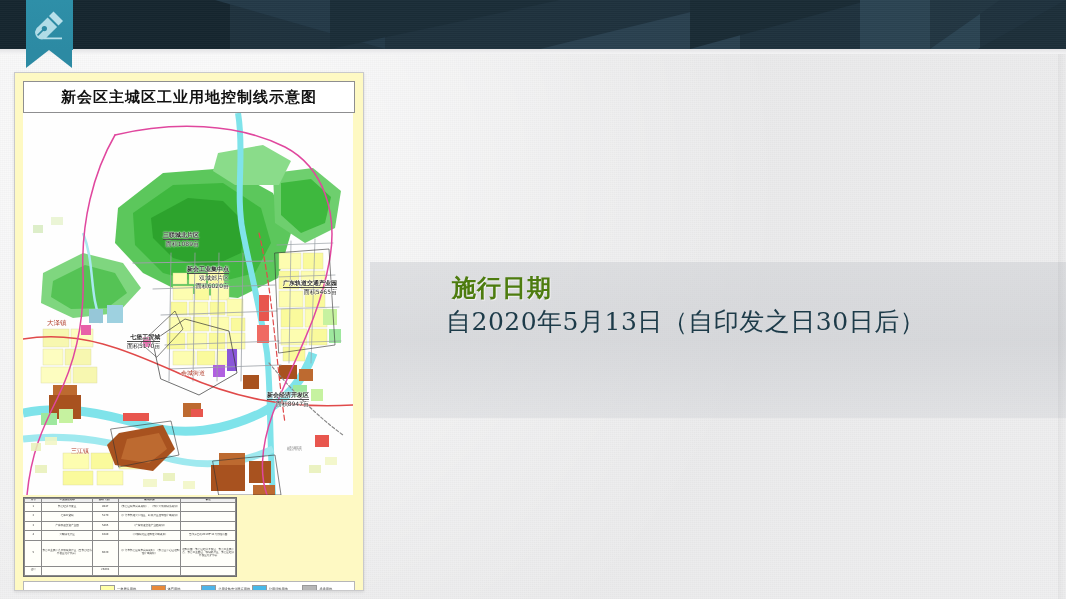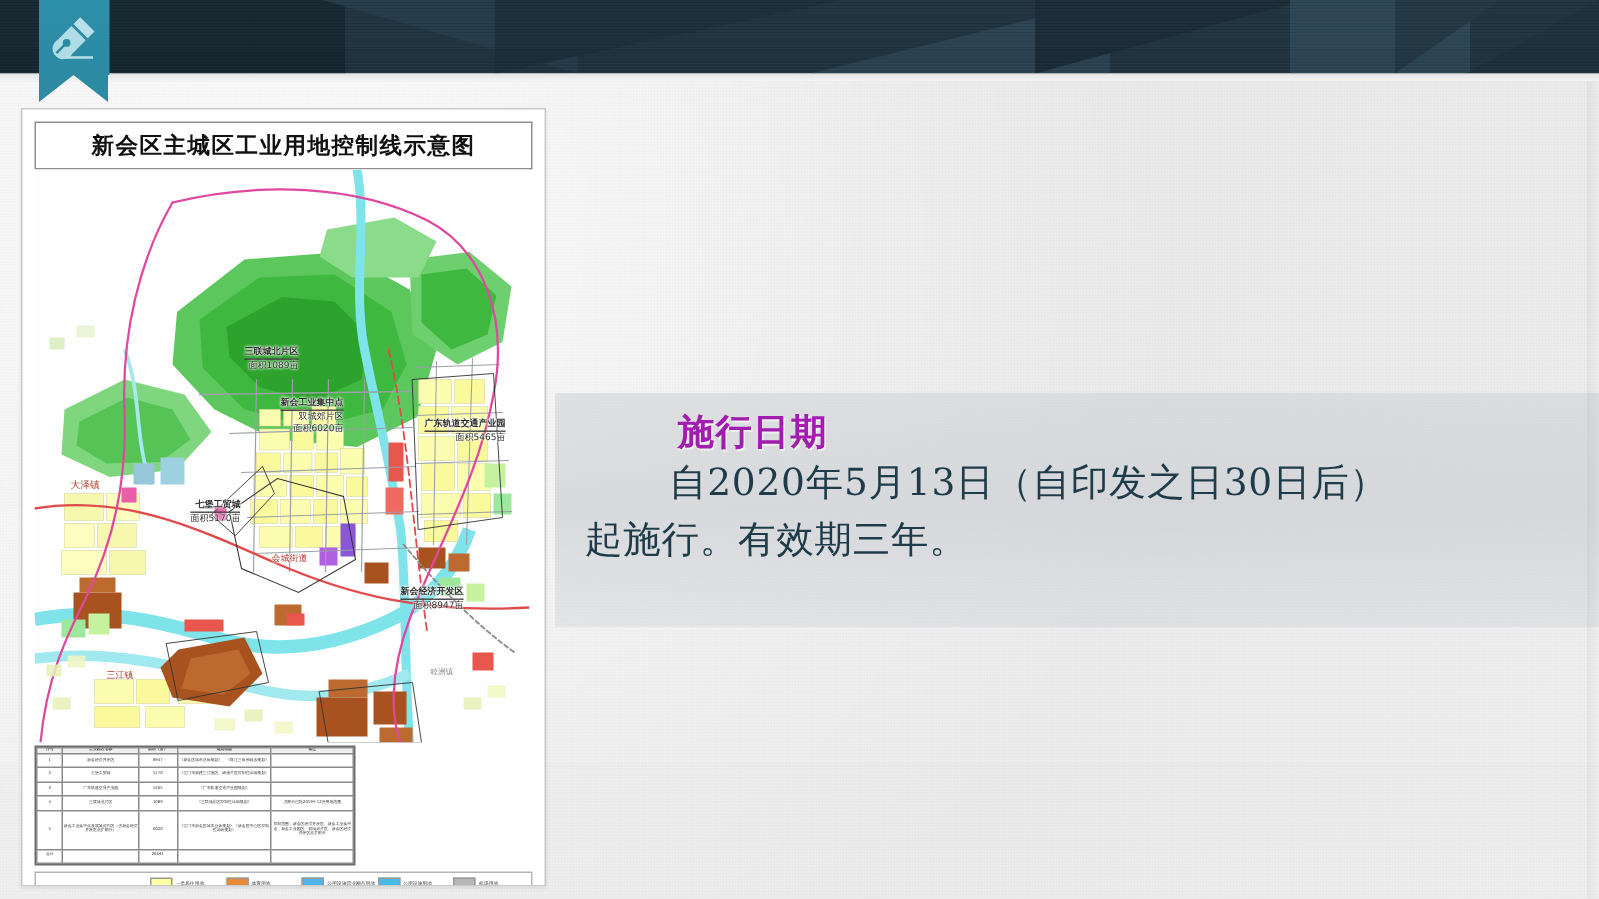--- a/index.html
+++ b/index.html
@@ -87,21 +87,21 @@
     border-bottom: 18px solid transparent;
     z-index: 5;
   }
   .ribbon svg { position: absolute; left: 8px; top: 10px; }
 
   
   .map-card {
     position: absolute;
     left: 14px; top: 72px;
     width: 348px; height: 517px;
-    background: #ffffff;
+    background: #fef9c3;
     border: 1px solid #c9c9cb;
     box-shadow: 0 1px 3px rgba(0,0,0,.10);
     overflow: hidden;
   }
   .map-title-box {
     position: absolute; left: 8px; top: 8px;
     width: 330px; height: 30px;
     border: 1px solid #8e8e90;
     background: #fff;
     display: flex; align-items: center; justify-content: center;
@@ -207,21 +207,21 @@
     position: absolute;
     left: 370px; top: 262px;
     width: 696px; height: 156px;
     background: linear-gradient(180deg, rgba(206,208,212,.55) 0%, rgba(204,206,210,.68) 50%, rgba(210,212,216,.45) 100%);
   }
   .heading {
     position: absolute;
     left: 452px; top: 272px;
     font-size: 24px;
     font-weight: 700;
-    color: #a21caf;
+    color: #4d7c0f;
     letter-spacing: 1px;
     text-shadow: 1px 1px 0 rgba(255,255,255,.6);
     font-family: "DejaVu Sans", sans-serif;
   }
   .body-text {
     position: absolute;
     left: 390px; top: 303px;
     width: 640px;
     font-size: 25px;
     line-height: 38px;
@@ -603,16 +603,15 @@
     </div>
   </div>
 </div>
 
 <div class="text-band"></div>
 
 <div class="heading">施行日期</div>
 
 <div class="body-text">
   <span class="indent"></span><span>自2020年5月13日（自印发之日30日后）</span><br>
-  <span>起施行。有效期三年。</span>
 </div>
 
 <div class="seam"></div>
 
 </body></html>

